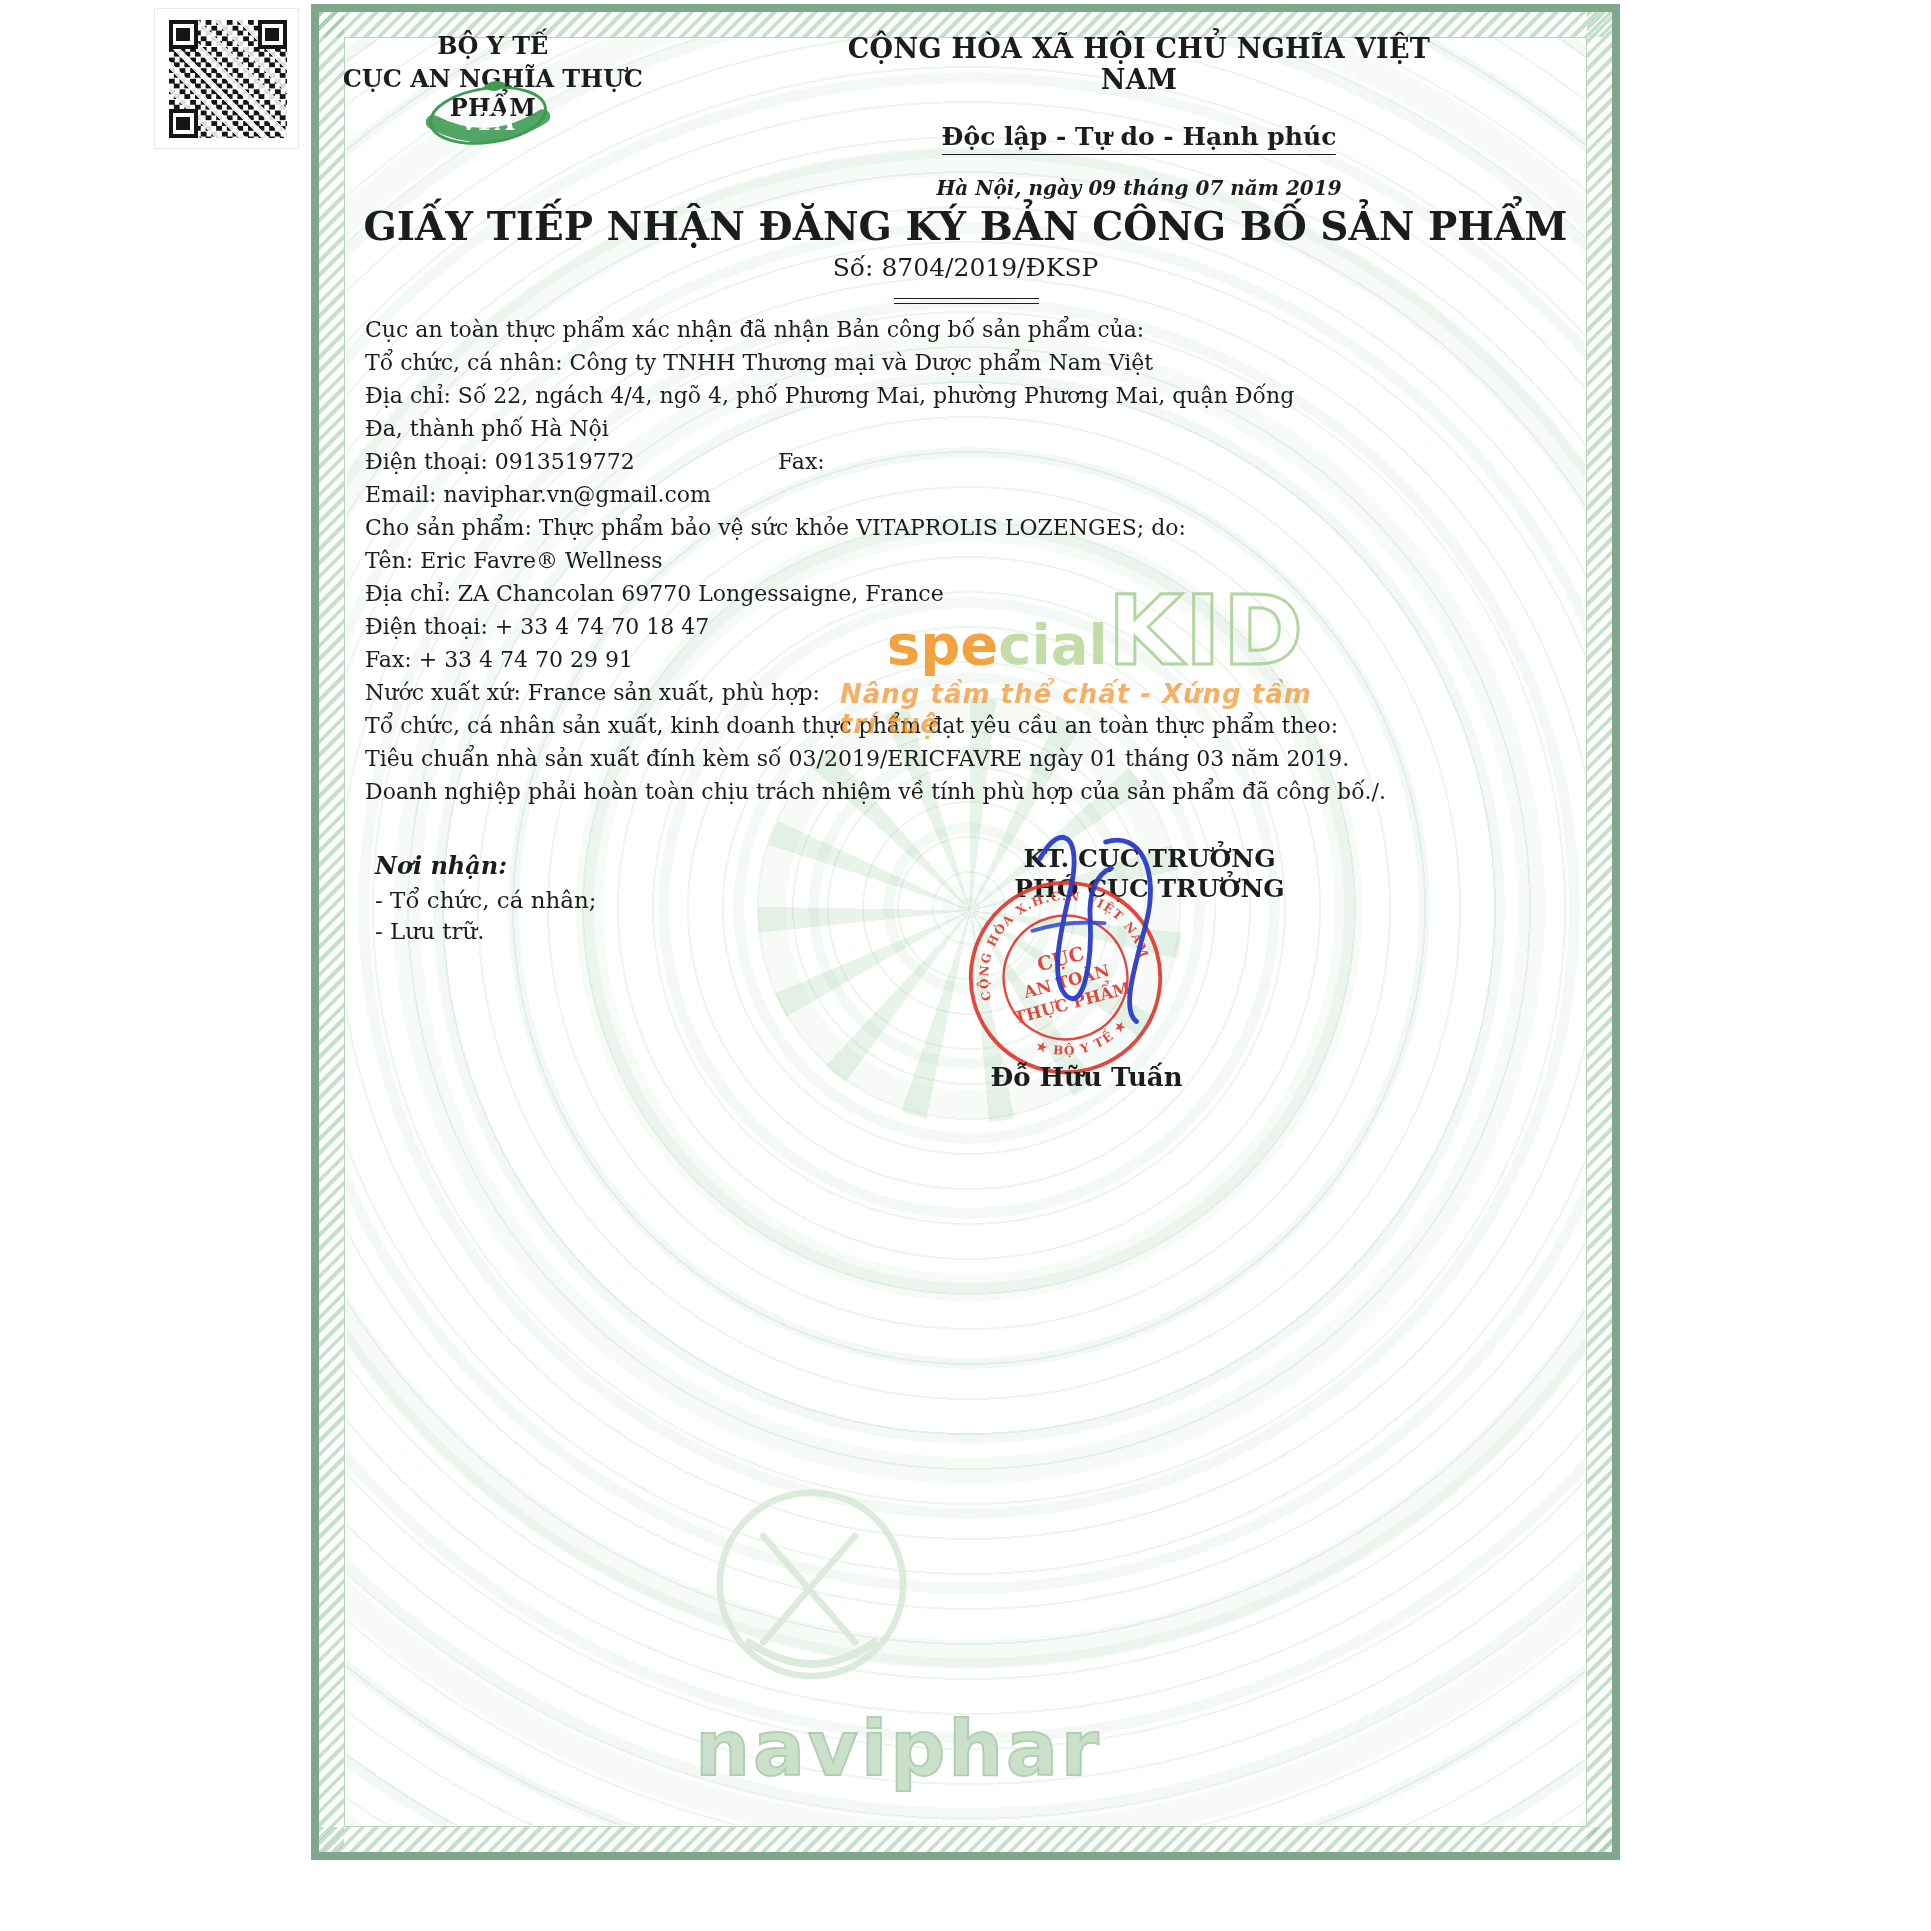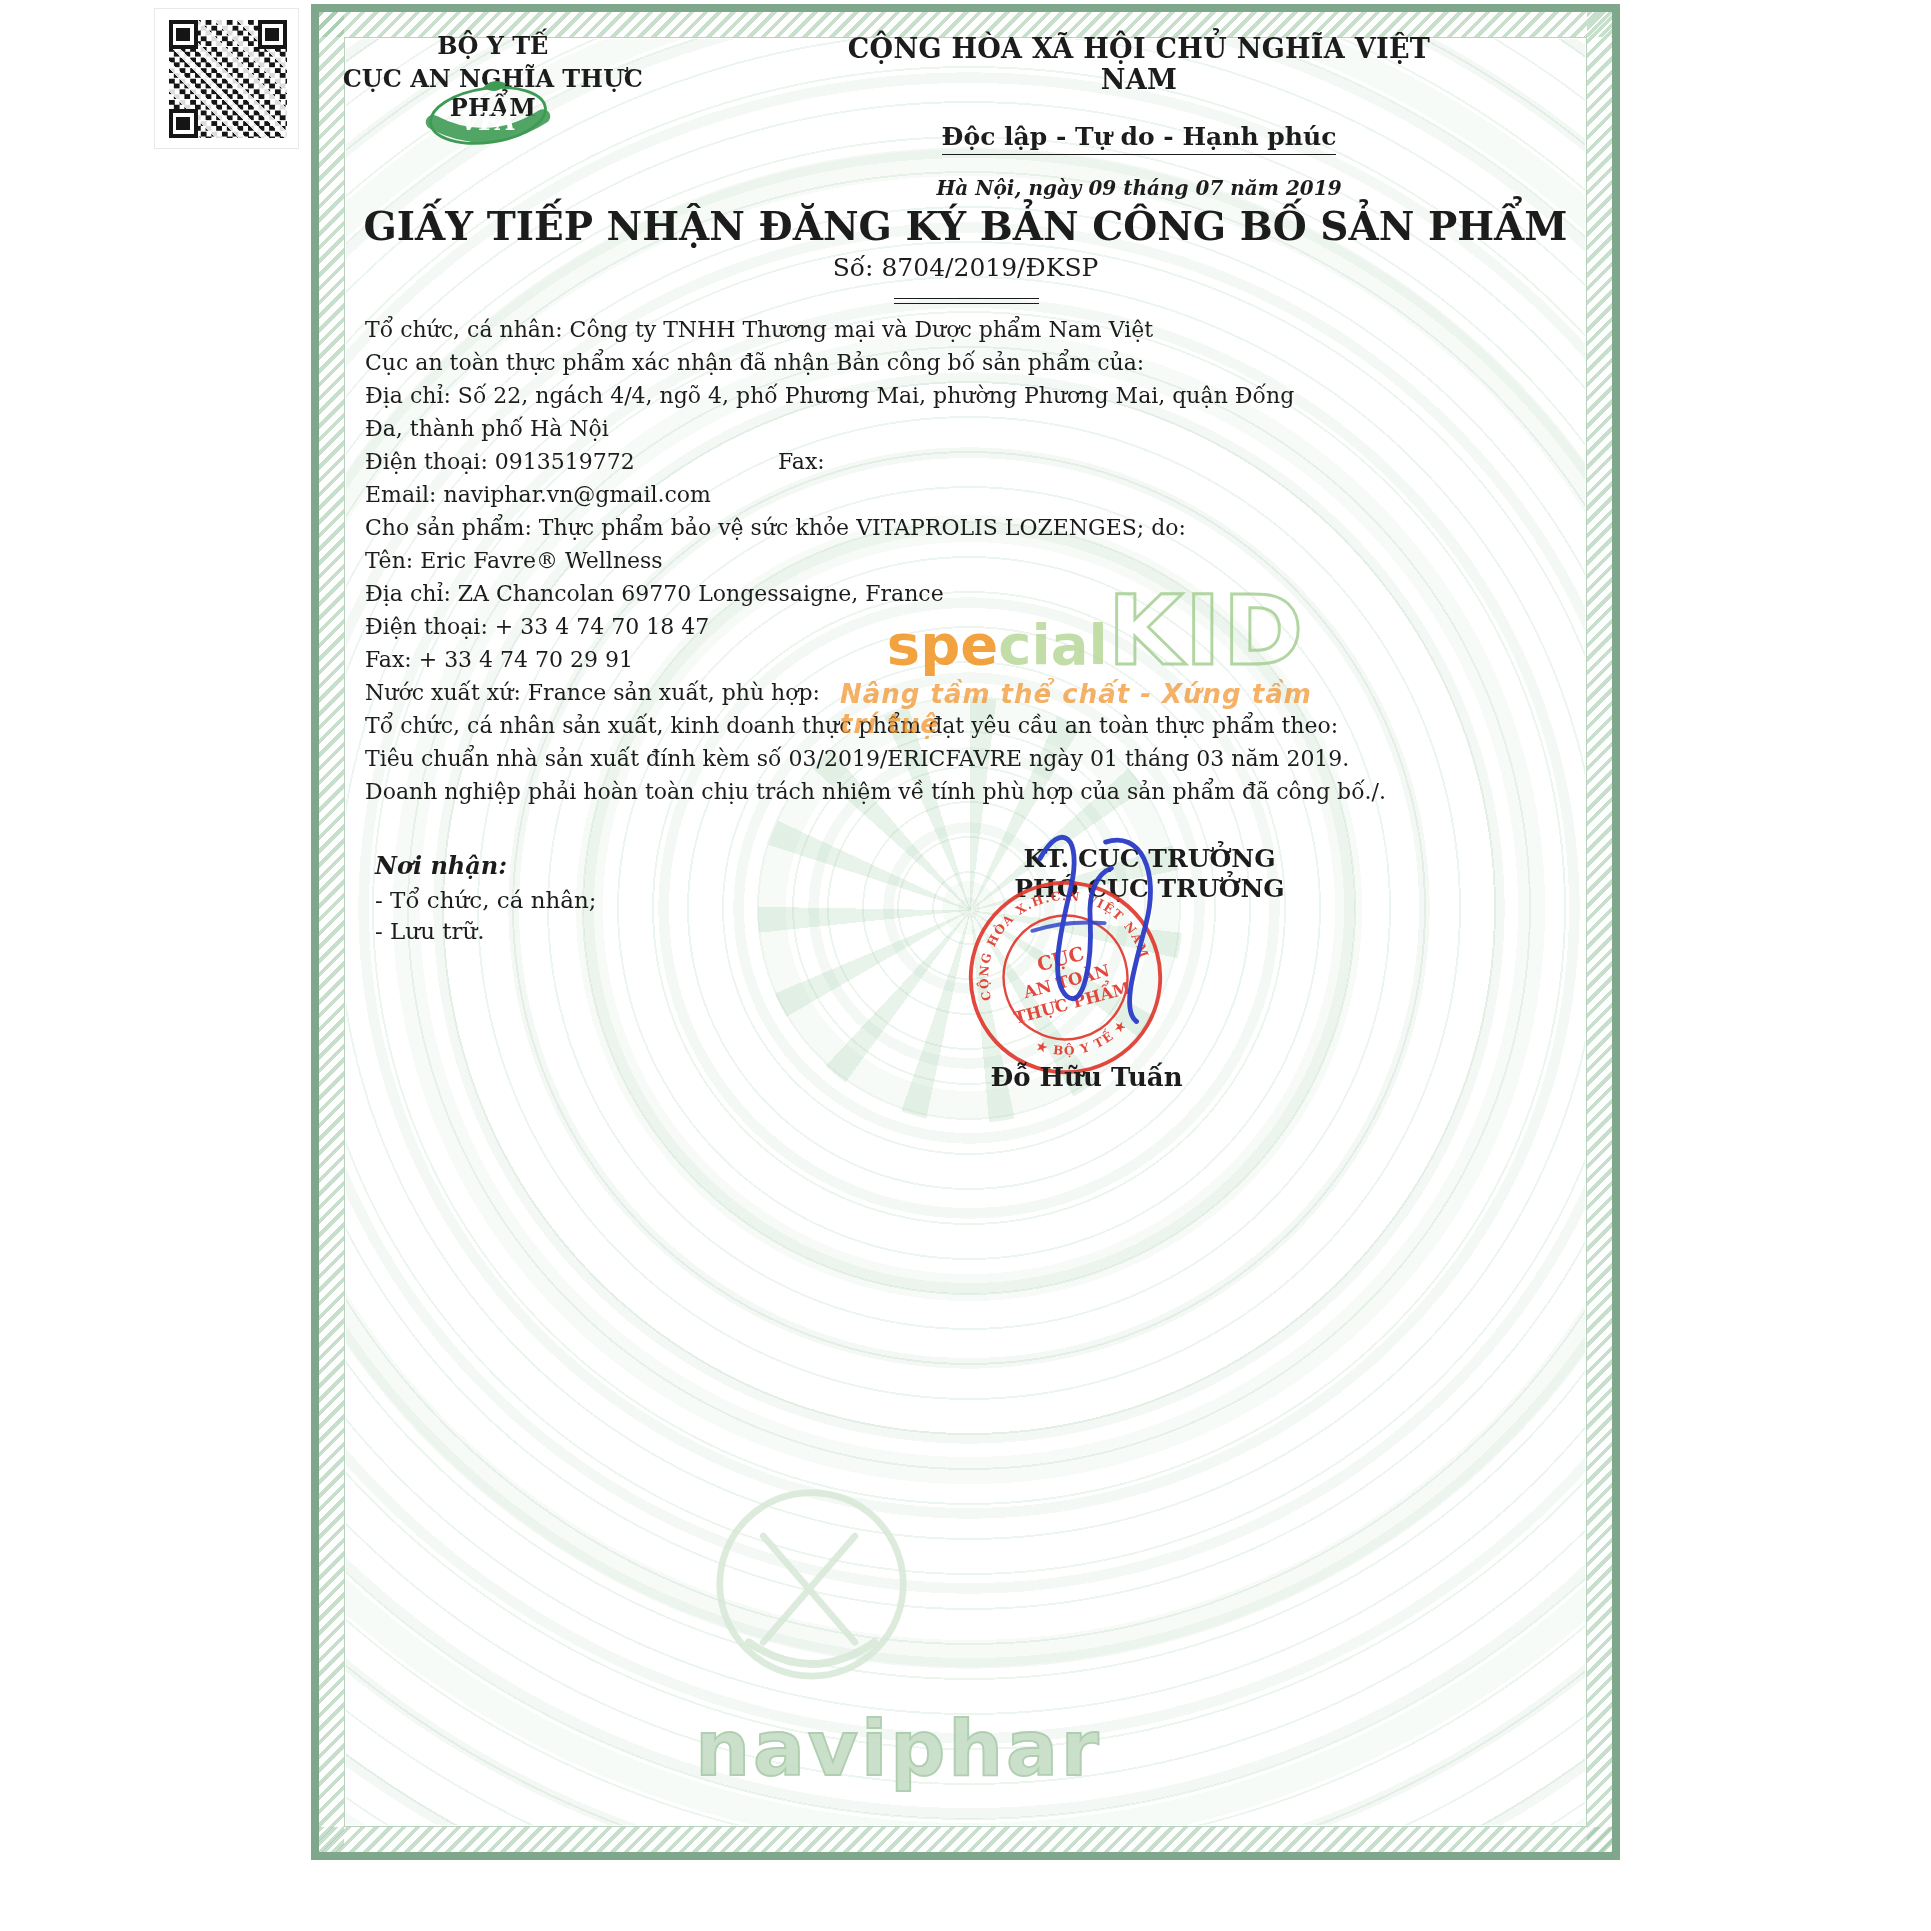--- a/index.html
+++ b/index.html
@@ -140,22 +140,22 @@
         <div class="n1">CỘNG HÒA XÃ HỘI CHỦ NGHĨA VIỆT NAM</div><br>
         <div class="n2">Độc lập - Tự do - Hạnh phúc</div>
         <div class="date">Hà Nội, ngày 09 tháng 07 năm 2019</div>
       </div>
 
       <div class="title">GIẤY TIẾP NHẬN ĐĂNG KÝ BẢN CÔNG BỐ SẢN PHẨM</div>
       <div class="title-no">Số: 8704/2019/ĐKSP</div>
       <div class="title-rule"></div>
 
       <div class="body">
+        <p>Cục an toàn thực phẩm xác nhận đã nhận Bản công bố sản phẩm của:</p>
         <p>Tổ chức, cá nhân: Công ty TNHH Thương mại và Dược phẩm Nam Việt</p>
-        <p>Cục an toàn thực phẩm xác nhận đã nhận Bản công bố sản phẩm của:</p>
         <p class="addr">Địa chỉ: Số 22, ngách 4/4, ngõ 4, phố Phương Mai, phường Phương Mai, quận Đống Đa, thành phố Hà Nội</p>
         <p><span class="phone-cell">Điện thoại: 0913519772</span><span>Fax:</span></p>
         <p>Email: naviphar.vn@gmail.com</p>
         <p>Cho sản phẩm: Thực phẩm bảo vệ sức khỏe VITAPROLIS LOZENGES; do:</p>
         <p>Tên: Eric Favre® Wellness</p>
         <p>Địa chỉ: ZA Chancolan 69770 Longessaigne, France</p>
         <p>Điện thoại: + 33 4 74 70 18 47</p>
         <p>Fax: + 33 4 74 70 29 91</p>
         <p>Nước xuất xứ: France sản xuất, phù hợp:</p>
         <p>Tổ chức, cá nhân sản xuất, kinh doanh thực phẩm đạt yêu cầu an toàn thực phẩm theo:</p>

